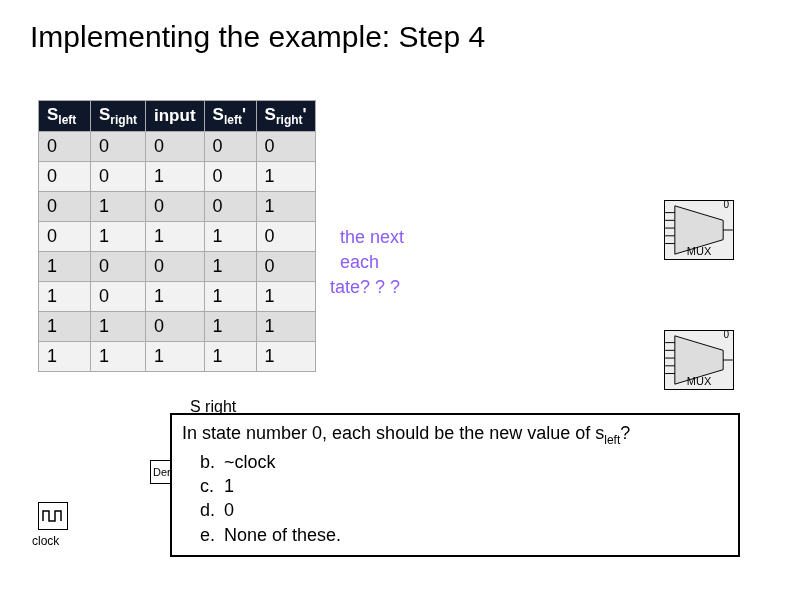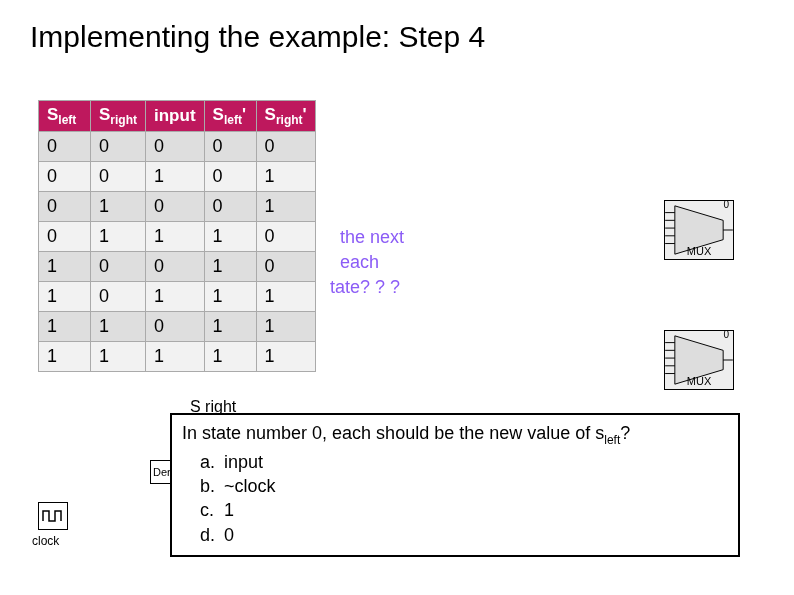--- a/index.html
+++ b/index.html
@@ -32,21 +32,21 @@
     background: #fff;
     z-index: 5;
   }
   .truth-table th, .truth-table td {
     border: 1px solid #aaa;
     padding: 4px 8px;
     text-align: left;
     min-width: 52px;
   }
   .truth-table th {
-    background: #be185d;
+    background: #0f172a;
     color: #fff;
     font-weight: bold;
   }
   .truth-table tr:nth-child(even) td { background: #f2f2f2; }
   .truth-table tr:nth-child(odd) td { background: #dedede; }
   .sub { font-size: 12px; vertical-align: sub; }
   .truth-table th { font-size: 17px; }
 
   
   .bg-question {
@@ -269,18 +269,18 @@
       <polyline points="1,12 1,2 7,2 7,12 13,12 13,2 19,2 19,12" fill="none" stroke="#000" stroke-width="1.5"></polyline>
     </svg>
 </div>
 <div class="clock-label">clock</div>
 
 <div class="qa-box">
   <div class="qline">
     <span>In state number 0, each should be the new value of s</span><span class="sub">left</span><span>?</span>
   </div>
   <ol>
-    <li><span class="li-letter">a.</span><span>input</span></li>
     <li><span class="li-letter">b.</span><span>~clock</span></li>
     <li><span class="li-letter">c.</span><span>1</span></li>
     <li><span class="li-letter">d.</span><span>0</span></li>
+    <li><span class="li-letter">e.</span><span>None of these.</span></li>
   </ol>
 </div>
 
 </body></html>

